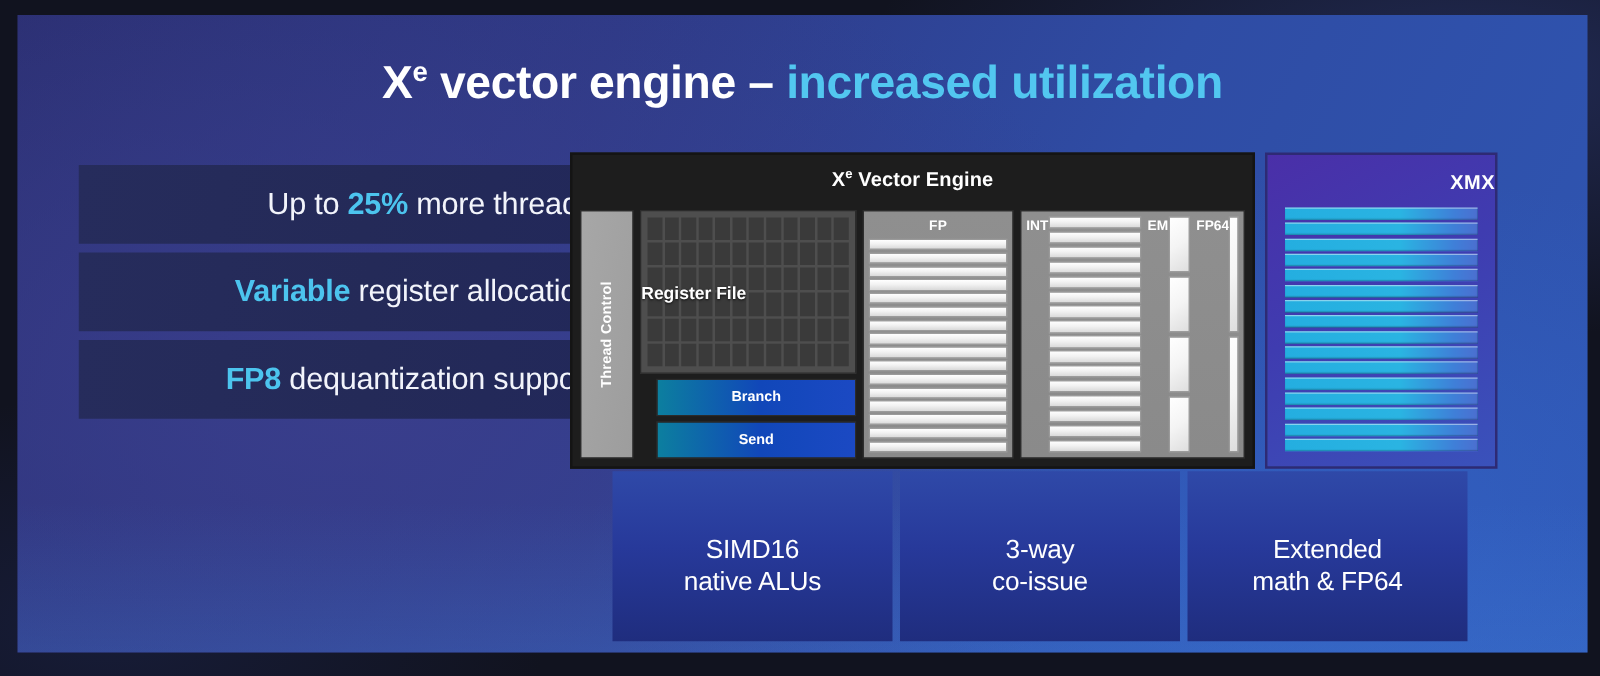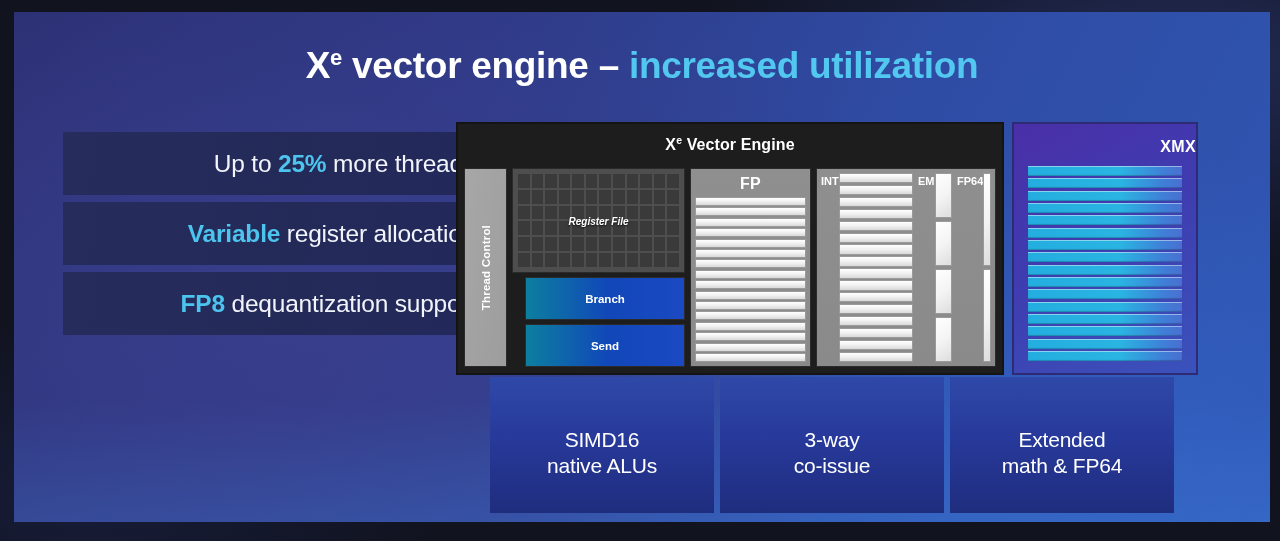--- a/index.html
+++ b/index.html
@@ -91,38 +91,38 @@
   .regcol { width:173px; display:flex; flex-direction:column; gap:4px; }
   .regfile {
     flex:1 1 auto; position:relative; background:#4e4e4e;
     border:1px solid #2b2b2b; padding:5px;
     display:grid; grid-template-columns:repeat(12,1fr);
     grid-template-rows:repeat(6,1fr); gap:2px 2px;
   }
   .regcell { background:#3a3a3a; }
   .regfile .rflabel {
     position:absolute; left:0; top:50%; transform:translateY(-50%);
-    width:100%; text-align:center; color:#ffffff;
-    font-size:10px; font-weight:700; text-shadow:0 1px 2px rgba(0,0,0,.8);font-style:italic;
+    width:100%; text-align:left; color:#ffffff;
+    font-size:14px; font-weight:700; text-shadow:0 1px 2px rgba(0,0,0,.8);
   }
   .bsbar {
-    height:43px; display:flex; align-items:center; justify-content:center;
+    height:30px; display:flex; align-items:center; justify-content:center;
     color:#ffffff; font-size:11.5px; font-weight:700;
     background:linear-gradient(90deg,#0c7f9f 0%, #1147b9 52%, #1b49c3 100%);
     border:1px solid #2b2b2b;
     margin-left:13px;
   }
 
   
   .unit {
     background:linear-gradient(180deg,#8f8f8f,#8a8a8a);
     border:1px solid #2b2b2b; padding:4px; display:flex; flex-direction:column;
   }
   .unit .uhead {
-    text-align:center; color:#ffffff; font-size:16px; font-weight:700;
+    text-align:center; color:#ffffff; font-size:11px; font-weight:700;
     padding:2px 0 4px; letter-spacing:.3px;
   }
   .lanes { flex:1 1 auto; display:flex; flex-direction:column; gap:1.5px; }
   .lane {
     flex:1 1 auto;
     background:linear-gradient(180deg,#ffffff 0%, #f2f2f2 45%, #d9d9d9 100%);
     border:1px solid #9a9a9a;
   }
   .fp-unit { width:121px; }
   .em-unit { width:34px; }

